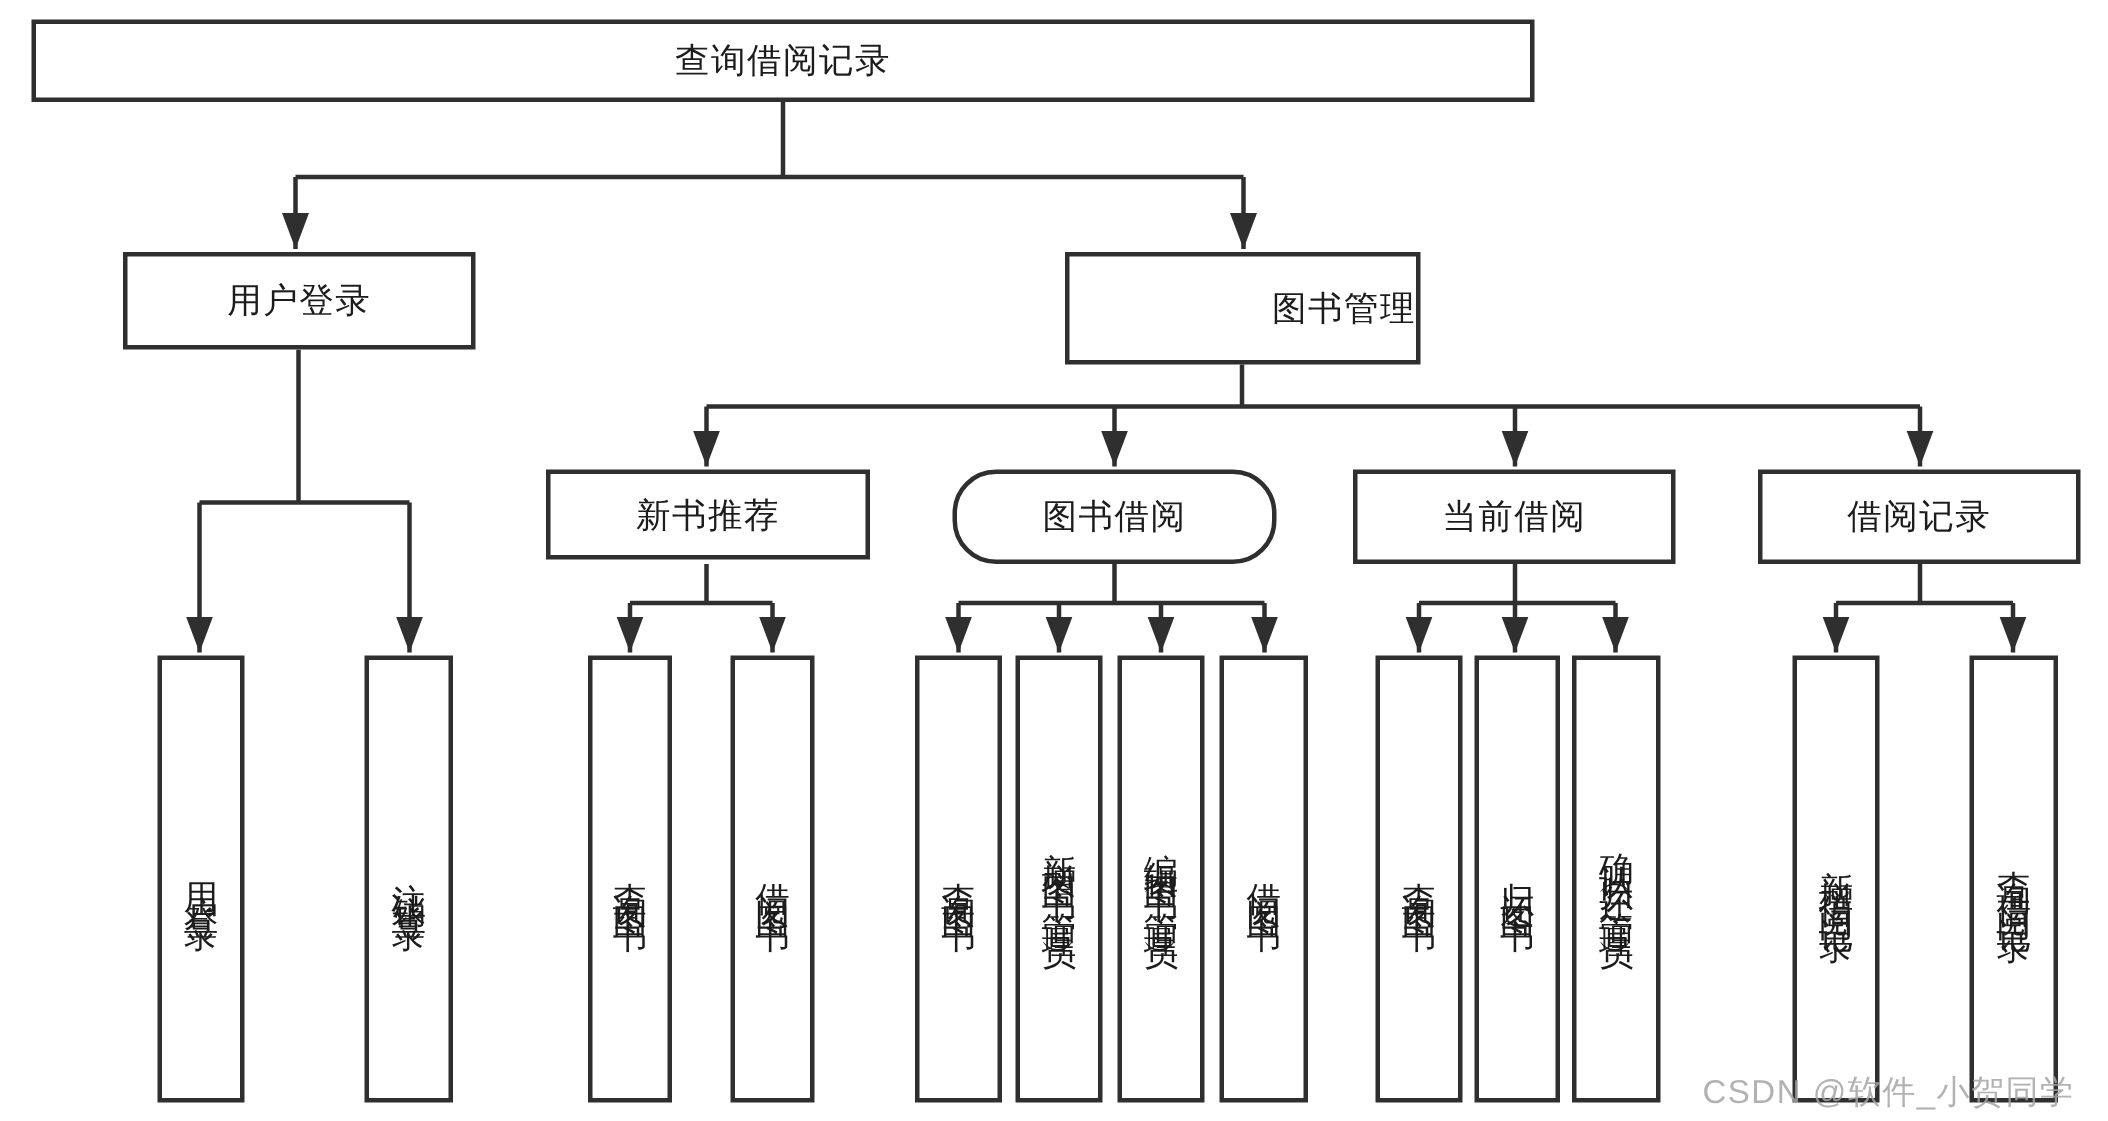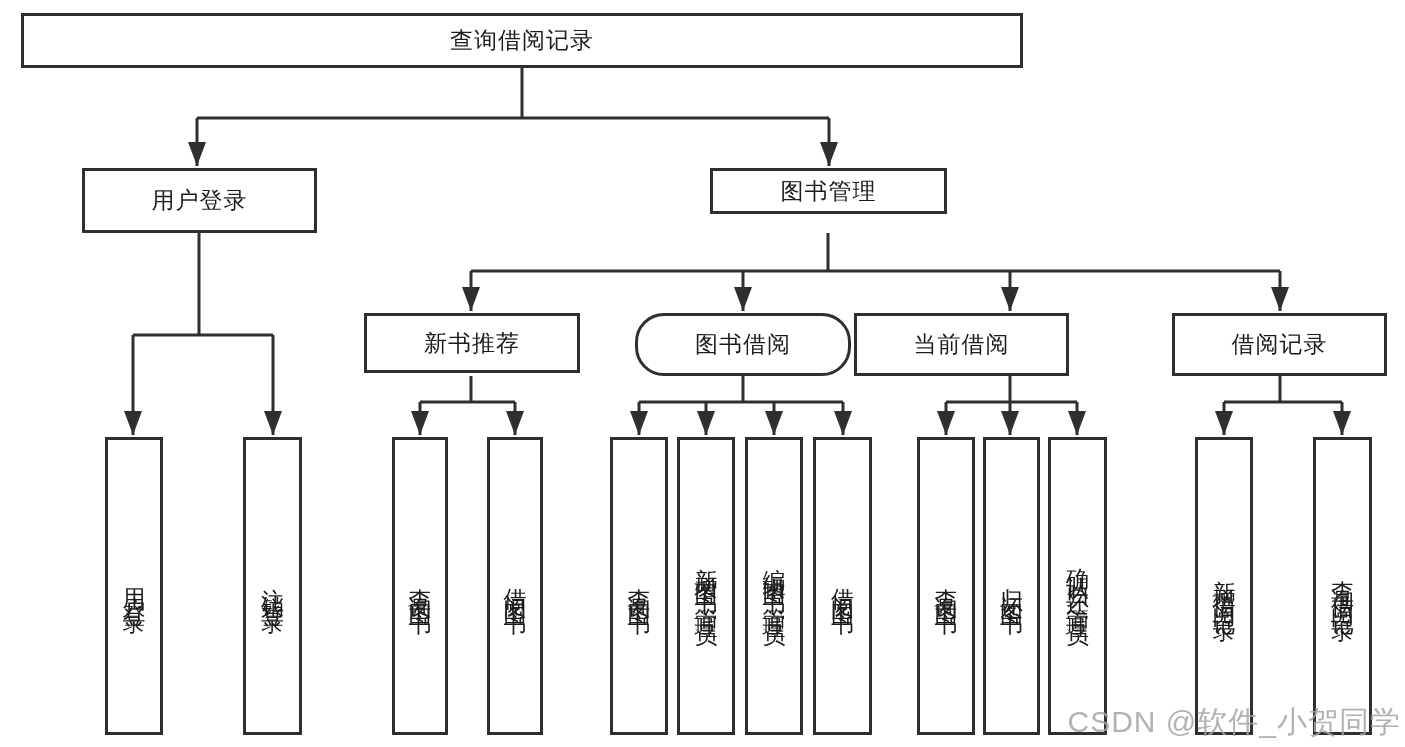--- a/index.html
+++ b/index.html
@@ -23,22 +23,22 @@
     border:3px solid #2f2f2f;background:#ffffff;
     display:flex;align-items:center;justify-content:center;
   }
   .vnode > span{
     writing-mode:vertical-rl;
     text-orientation:mixed;
     font-size:23px;line-height:1;letter-spacing:8px;
     white-space:nowrap;
   }
   .watermark{
-    position:absolute;right:4px;bottom:4px;
-    font-size:30px;letter-spacing:1px;
+    position:absolute;right:22px;bottom:4px;
+    font-size:22px;letter-spacing:1px;
     color:rgba(165,165,165,0.85);
     z-index:5;white-space:nowrap;
   }
 </style>
 </head>
 <body>
 
 <div id="stage">
 
   <svg id="wires" viewBox="0 0 1405 747" xmlns="http://www.w3.org/2000/svg">
@@ -91,31 +91,31 @@
     </g>
   </svg>
 
   <div class="hnode" style="left:21px;top:13px;width:1002px;height:55px;">
     <span>查询借阅记录</span>
   </div>
 
   <div class="hnode" style="left:82px;top:168px;width:235px;height:65px;">
     <span>用户登录</span>
   </div>
-  <div class="hnode" style="left:710px;top:168px;width:237px;height:46px;">
+  <div class="hnode" style="left:710px;top:168px;width:237px;height:75px;justify-content:flex-end;">
     <span>图书管理</span>
   </div>
 
   <div class="hnode" style="left:364px;top:313px;width:216px;height:60px;">
     <span>新书推荐</span>
   </div>
   <div class="hnode" style="left:635px;top:313px;width:216px;height:63px;border-radius:29px;">
     <span>图书借阅</span>
   </div>
-  <div class="hnode" style="left:854px;top:313px;width:215px;height:63px;justify-content:center;">
+  <div class="hnode" style="left:902px;top:313px;width:215px;height:63px;justify-content:center;">
     <span>当前借阅</span>
   </div>
   <div class="hnode" style="left:1172px;top:313px;width:215px;height:63px;">
     <span>借阅记录</span>
   </div>
 
   <div class="vnode" style="left:105px;top:437px;width:58px;height:298px;">
     <span>用户登录</span>
   </div>
   <div class="vnode" style="left:243px;top:437px;width:59px;height:298px;">

